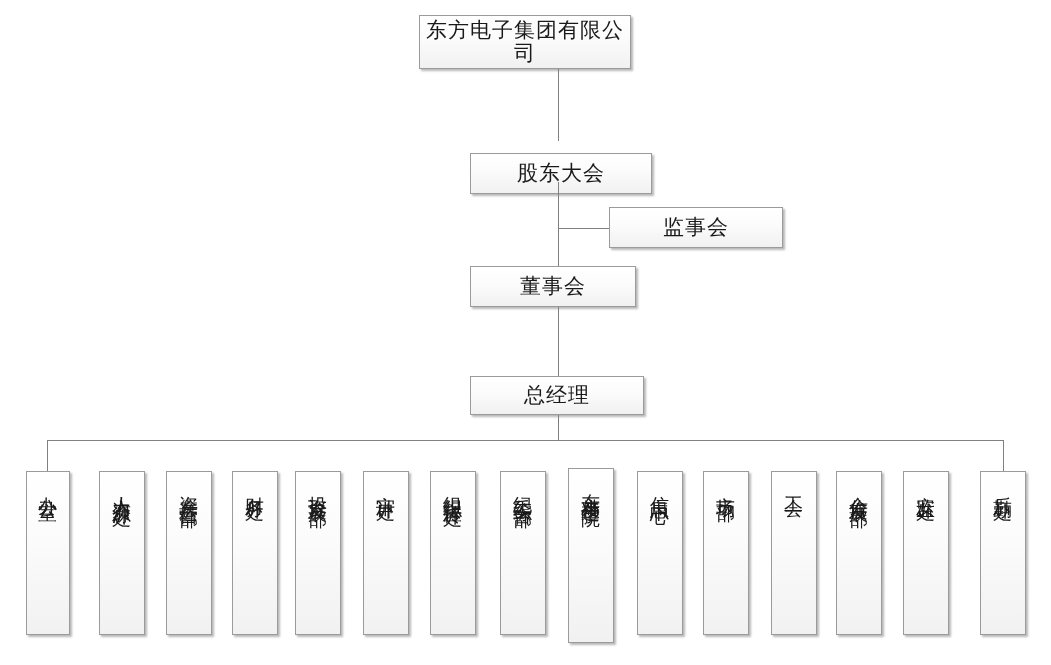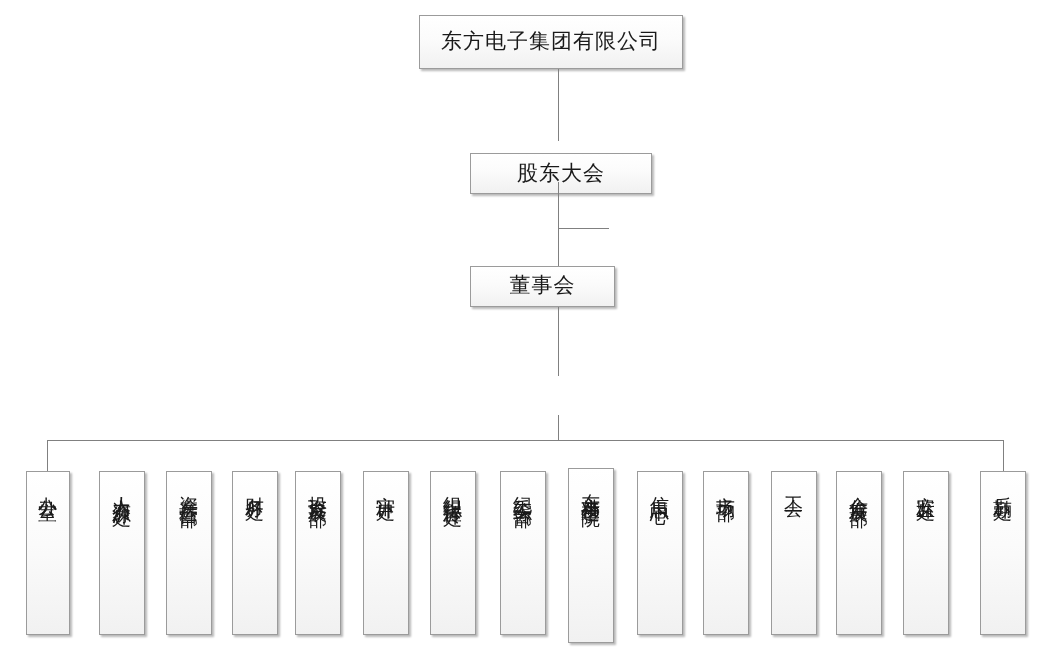--- a/index.html
+++ b/index.html
@@ -64,41 +64,47 @@
     letter-spacing: 3px;
     display: block;
     white-space: nowrap;
   }
 </style>
 </head>
 <body>
 
 <div id="chart-root">
 
-  <div class="node h-node" style="left:419px; top:15px; width:264px; height:54px;align-items:center;">
+  <div class="node h-node" style="left:419px; top:15px; width:212px; height:54px;align-items:center;">
     <span>东方电子集团有限公司</span>
   </div>
 
   <div class="conn v" style="left:558px; top:69px; height:72px;"></div>
 
   <div class="node h-node" style="left:470px; top:141px; width:182px; height:41px;margin-top:12px;">
     <span>股东大会</span>
   </div>
 
   <div class="conn v" style="left:558px; top:182px; height:84px;"></div>
 
   <div class="conn h" style="left:558px; top:228px; width:51px;"></div>
 
+  <div class="node h-node" style="left:609px; top:207px; width:174px; height:41px;">
+    <span>监事会</span>
+  </div>
 
-  <div class="node h-node" style="left:470px; top:266px; width:145px; height:41px;font-family:Liberation Mono, monospace;">
+  <div class="node h-node" style="left:470px; top:266px; width:166px; height:41px;">
     <span>董事会</span>
   </div>
 
   <div class="conn v" style="left:558px; top:307px; height:69px;"></div>
 
+  <div class="node h-node" style="left:470px; top:376px; width:174px; height:39px;">
+    <span>总经理</span>
+  </div>
 
   <div class="conn v" style="left:558px; top:415px; height:26px;"></div>
 
   <div class="conn h" style="left:47px; top:440px; width:957px;"></div>
 
   <div class="conn v" style="left:47px; top:440px; height:31px;"></div>
   <div class="conn v" style="left:1003px; top:440px; height:31px;"></div>
 
   <div class="node v-node" style="left:26px; top:471px; width:44px; height:164px;">
     <span class="vtext">办公室</span>

